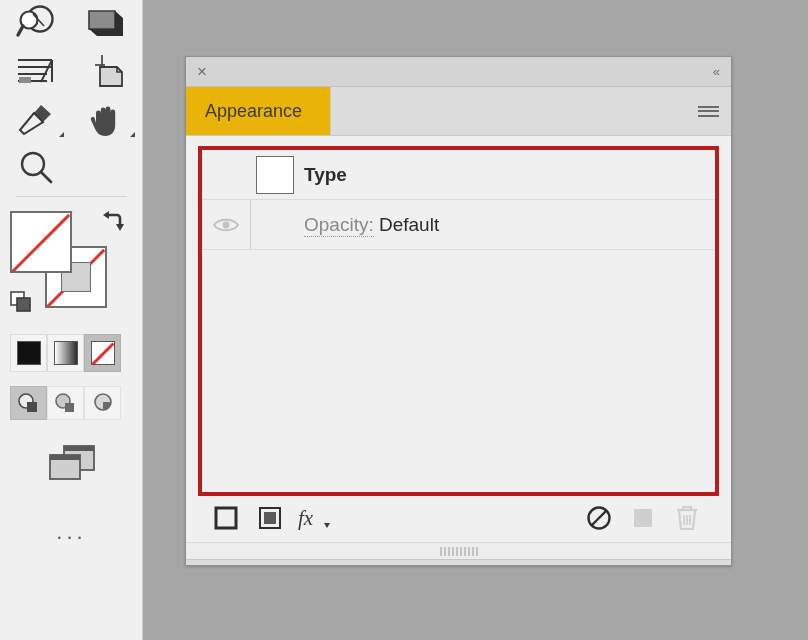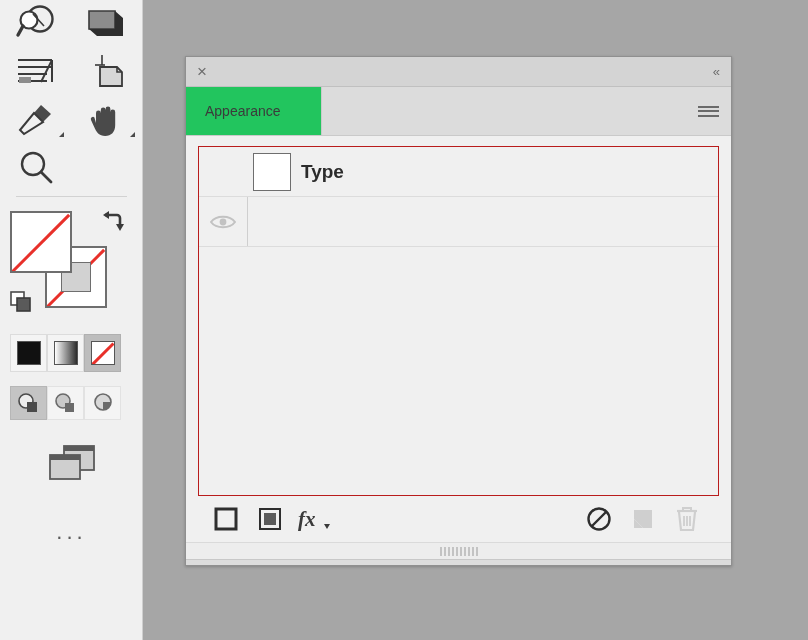--- a/index.html
+++ b/index.html
@@ -217,25 +217,25 @@
   #tabstrip {
     height: 48px;
     background: #dcdcdc;
     display: flex;
     align-items: stretch;
     position: relative;
     border-bottom: 1px solid #cacaca;
     flex: none;
   }
   .tab {
-    background: #22c55e;
-    display: flex;
-    align-items: center;
-    padding: 0 40px 0 19px;
-    font-size: 14px;
+    background: #eab308;
+    display: flex;
+    align-items: center;
+    padding: 0 28px 0 19px;
+    font-size: 18px;
     color: #3b3b3b;
     border-right: 1px solid #cacaca;
     box-sizing: border-box;
   }
   #tab-filler { flex: 1; }
   #panel-menu {
     width: 46px;
     display: flex;
     align-items: center;
     justify-content: center;
@@ -252,21 +252,21 @@
     flex: 1;
     padding: 10px 12px 0 12px;
     box-sizing: border-box;
     display: flex;
     flex-direction: column;
     min-height: 0;
   }
   #attr-list {
     flex: 1;
     background: #f0f0f0;
-    border: 1px solid #b91c1c;
+    border: 4px solid #b91c1c;
     box-sizing: border-box;
     overflow: hidden;
   }
   .attr-row {
     height: 50px;
     display: flex;
     align-items: center;
     border-bottom: 1px solid #dcdcdc;
     box-sizing: border-box;
   }
@@ -308,25 +308,24 @@
   .opacity-link {
     color: #8a8a8a;
     border-bottom: 1px dotted #9a9a9a;
     padding-bottom: 1px;
   }
   .opacity-value { color: #2b2b2b; }
 
   #panel-footer {
     height: 46px;
     display: flex;
-    align-items: center;
+    align-items: flex-start;
     padding: 0 22px 0 18px;
     box-sizing: border-box;
     flex: none;
-    font-weight: bold;
   }
   .footer-btn {
     width: 44px;
     height: 44px;
     display: flex;
     align-items: center;
     justify-content: center;
   }
   .footer-spacer { flex: 1; }
   #resize-strip {
@@ -530,20 +529,24 @@
 
 
         <div class="attr-row">
           <div class="eye-cell">
             <svg width="26" height="16" viewBox="0 0 26 16">
               <path d="M1 8 C6 1 20 1 25 8 C20 15 6 15 1 8 Z" fill="none" stroke="#c2c2c2" stroke-width="2"></path>
               <circle cx="13" cy="8" r="3.4" fill="#c2c2c2"></circle>
             </svg>
           </div>
           <div class="divider-cell"></div>
+          <div class="attr-label">
+            <span class="opacity-link">Opacity:</span>
+            <span class="opacity-value">Default</span>
+          </div>
         </div>
 
         <div class="attr-row blank" style="height:auto"></div>
       </div>
     </div>
 
     <div id="panel-footer">
       <div class="footer-btn">
         <svg width="26" height="26" viewBox="0 0 26 26">
           <rect x="3" y="3" width="20" height="20" fill="none" stroke="#2e2e2e" stroke-width="3"></rect>

